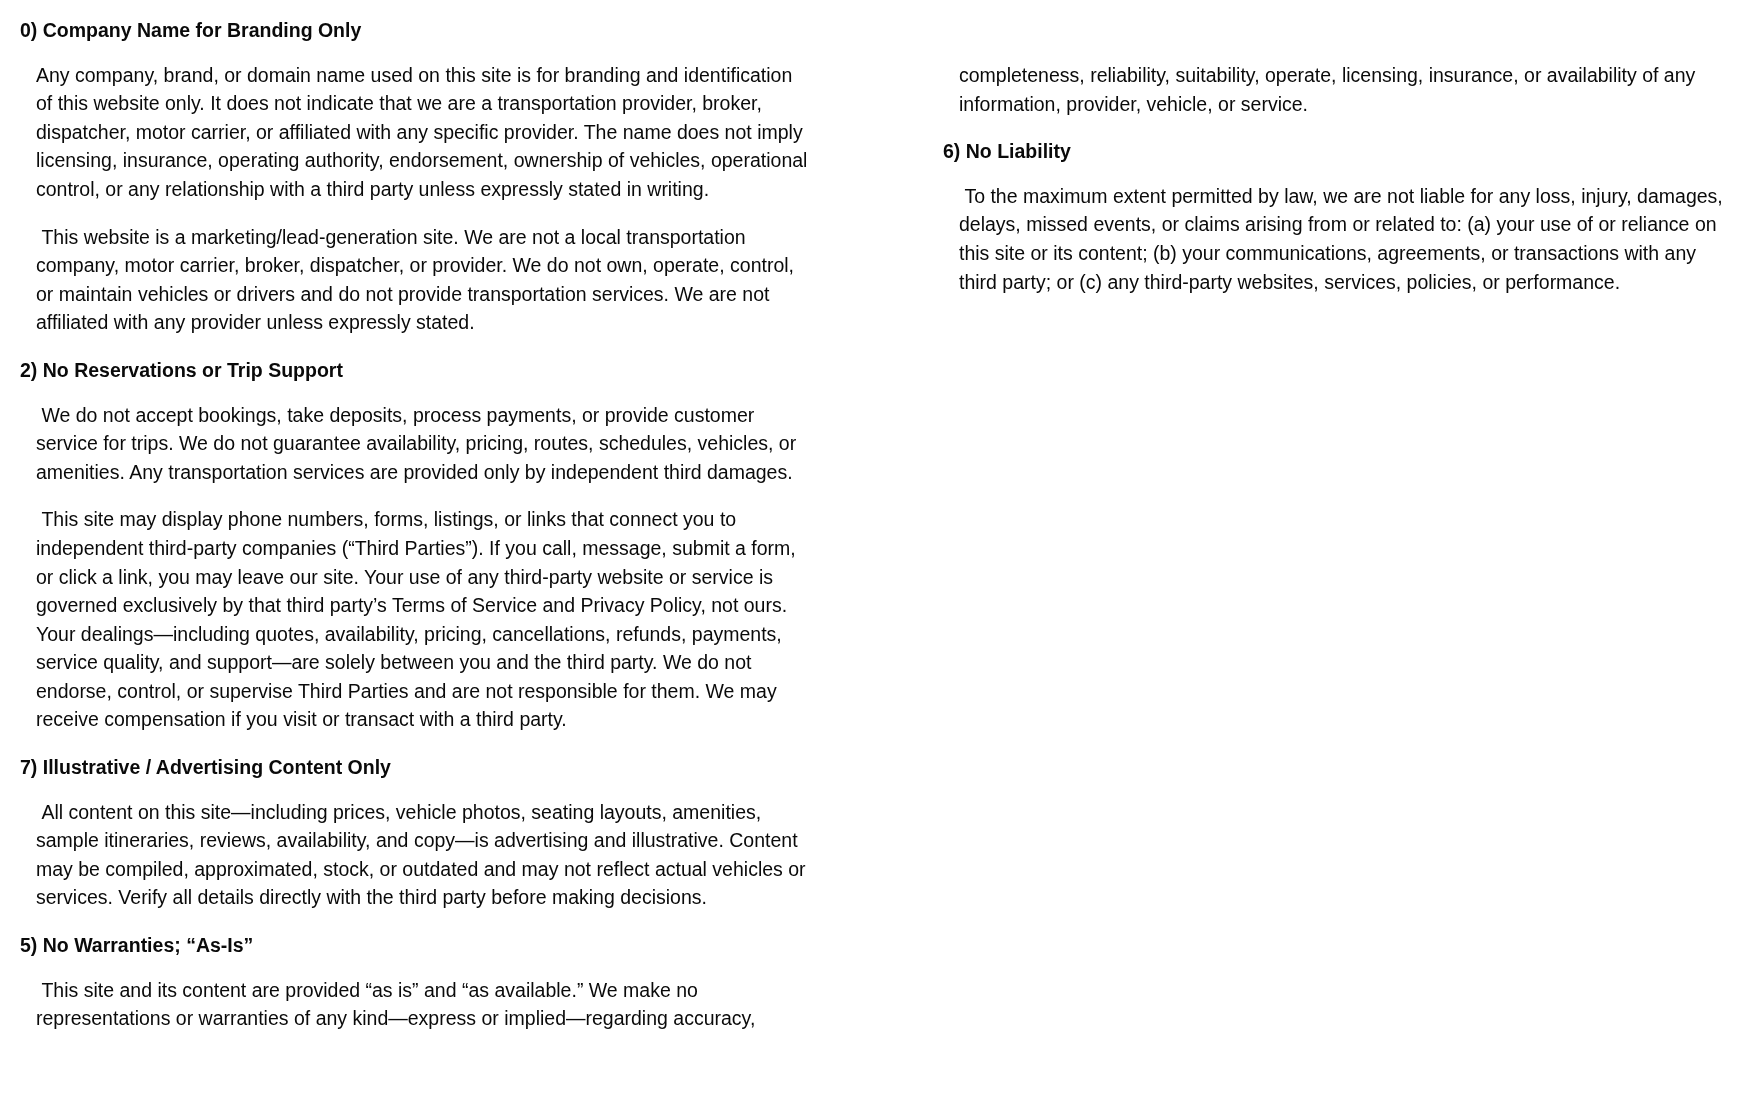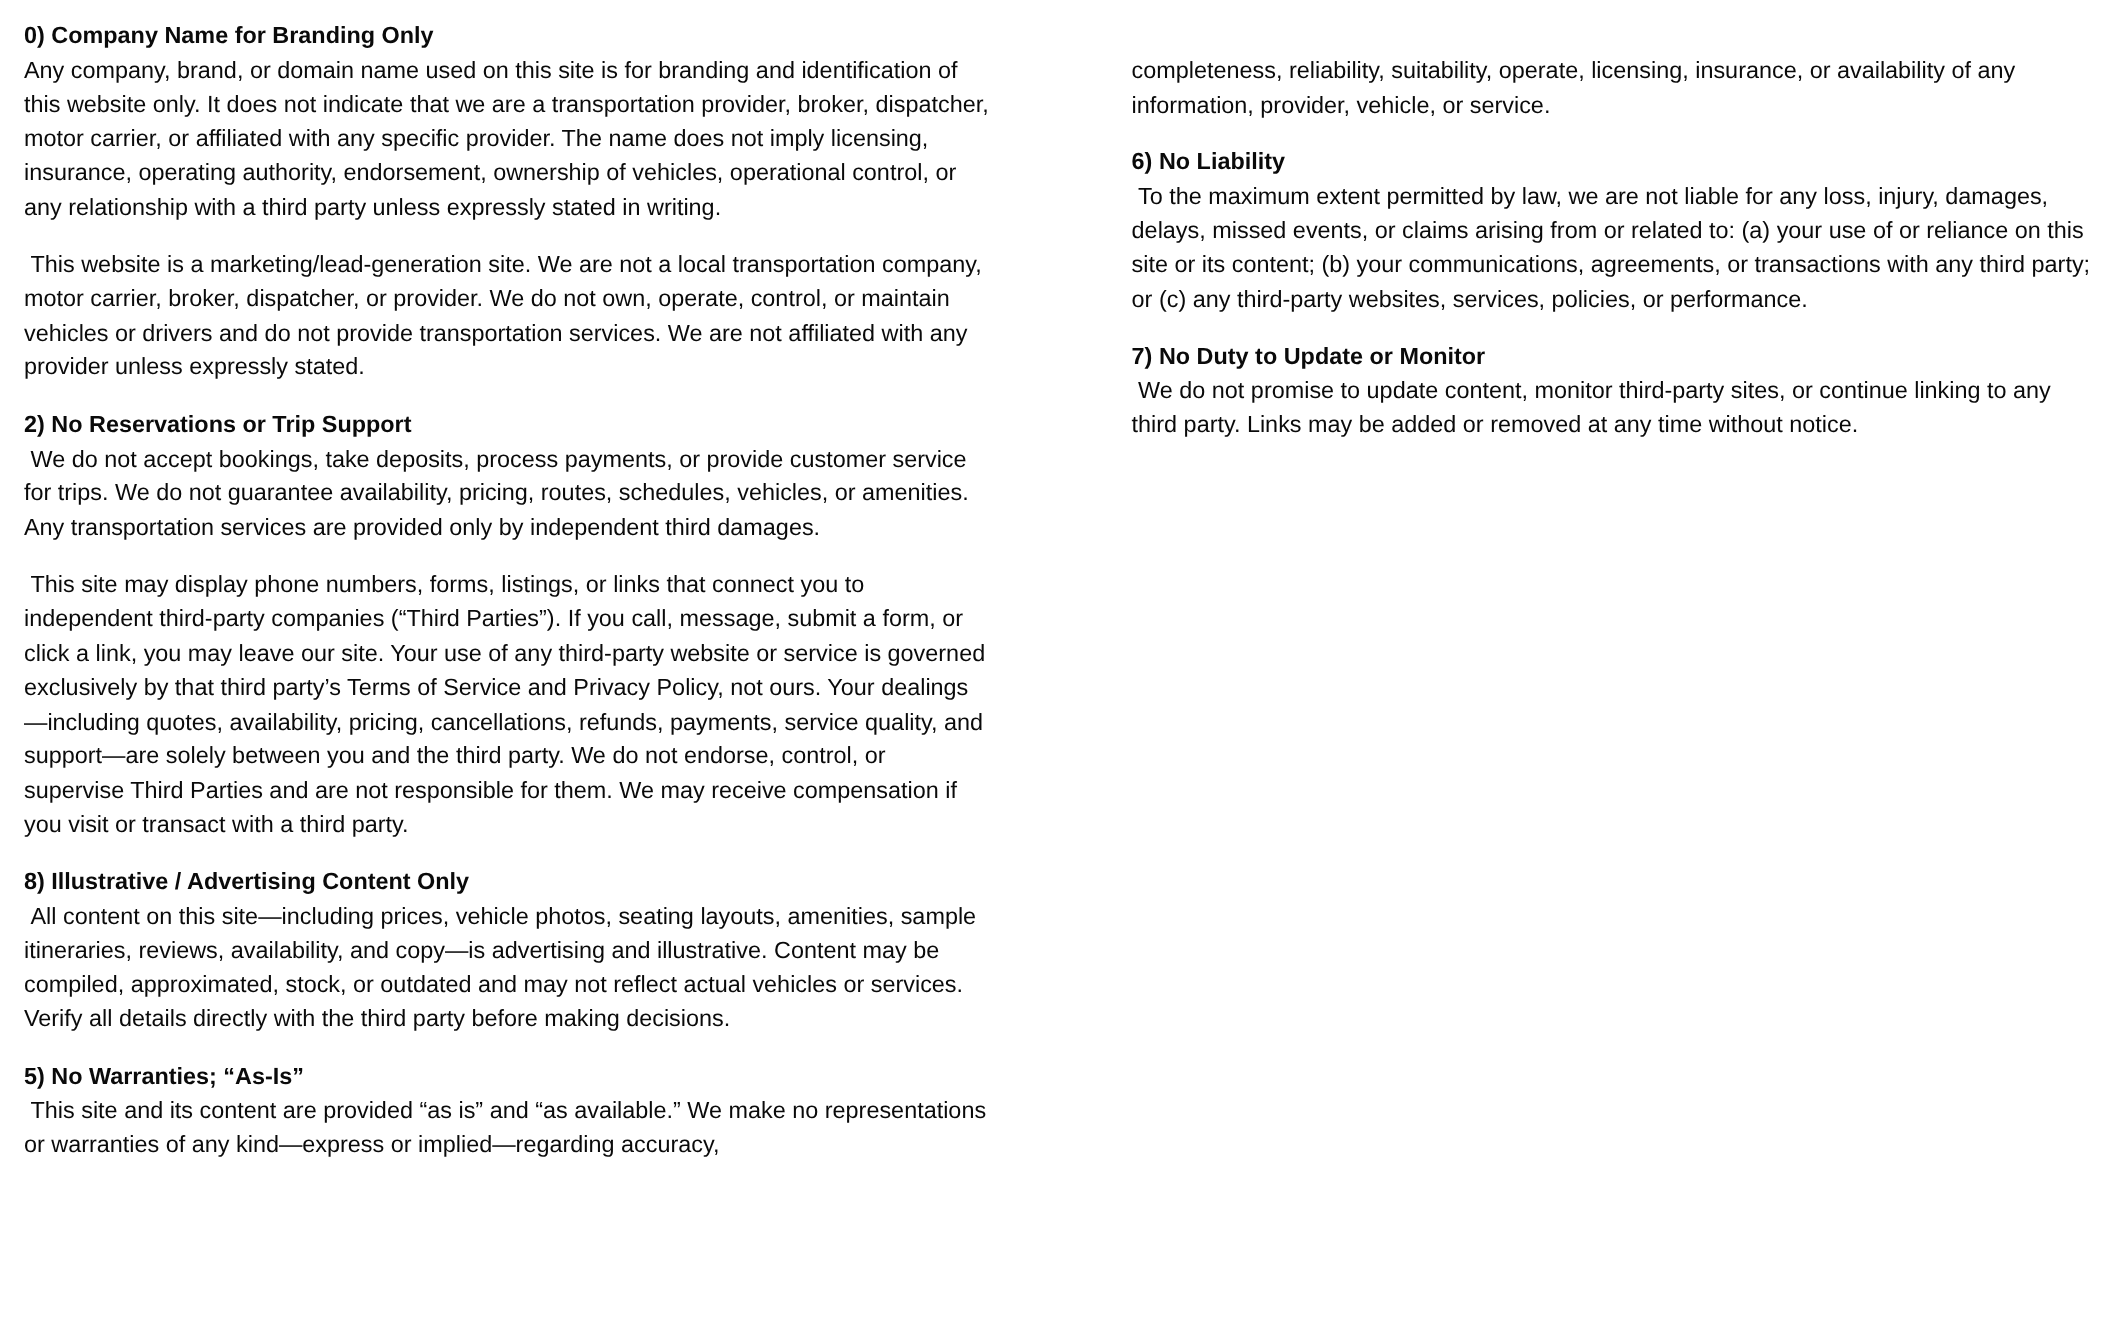--- a/index.html
+++ b/index.html
@@ -34,21 +34,21 @@
   .block {
     margin: 0 0 19px 0;
   }
   .block .heading {
     font-weight: bold;
     margin: 0;
     font-size: 19.5px;
     line-height: 28.6px;
   }
   .block p {
-    margin: 0;
+    margin: 16px;
     white-space: pre-wrap;
   }
   b { font-weight: normal; }
 </style>
 </head>
 <body style="color: rgb(10, 10, 10); background: rgb(255, 255, 255);">
 
 <div class="page">
   <div class="column" id="col-0">
       <div class="block">
@@ -59,34 +59,30 @@
         <p><span> This website is a </span><b>marketing/lead-generation</b><span> site. We are </span><b>not</b><span> a local transportation company, motor carrier, broker, dispatcher, or provider. We </span><b>do not</b><span> own, operate, control, or maintain vehicles or drivers and </span><b>do not</b><span> provide transportation services. We are </span><b>not affiliated</b><span> with any provider unless expressly stated.</span></p>
       </div>
       <div class="block">
         <div class="heading">2) No Reservations or Trip Support</div>
         <p><span> We </span><b>do not</b><span> accept bookings, take deposits, process payments, or provide customer service for trips. We </span><b>do not</b><span> guarantee availability, pricing, routes, schedules, vehicles, or amenities. Any transportation services are provided </span><b>only</b><span> by independent third damages.</span></p>
       </div>
       <div class="block">
         <p><span> This site may display phone numbers, forms, listings, or links that connect you to </span><b>independent third-party</b><span> companies (“Third Parties”). If you call, message, submit a form, or click a link, you may leave our site. Your use of any third-party website or service is governed </span><b>exclusively</b><span> by that third party’s </span><b>Terms of Service</b><span> and </span><b>Privacy Policy</b><span>, </span><b>not ours</b><span>. Your dealings—including quotes, availability, pricing, cancellations, refunds, payments, service quality, and support—are </span><b>solely between you and the third party</b><span>. We do </span><b>not</b><span> endorse, control, or supervise Third Parties and are </span><b>not responsible</b><span> for them. We may receive compensation if you visit or transact with a third party.</span></p>
       </div>
       <div class="block">
-        <div class="heading">8) Illustrative / Advertising Content Only</div>
+        <div class="heading">7) Illustrative / Advertising Content Only</div>
         <p><span> All content on this site—including prices, vehicle photos, seating layouts, amenities, sample itineraries, reviews, availability, and copy—is </span><b>advertising and illustrative</b><span>. Content may be compiled, approximated, stock, or outdated and may </span><b>not</b><span> reflect actual vehicles or services. Verify all details </span><b>directly with the third party</b><span> before making decisions.</span></p>
       </div>
       <div class="block">
         <div class="heading">5) No Warranties; “As-Is”</div>
         <p><span> This site and its content are provided </span><b>“as is”</b><span> and </span><b>“as available.”</b><span> We make </span><b>no representations or warranties</b><span> of any kind—express or implied—regarding accuracy,</span></p>
       </div>
     </div>
   <div class="column right" id="col-1">
       <div class="block">
         <p><span>completeness, reliability, suitability, operate, licensing, insurance, or availability of any information, provider, vehicle, or service.</span></p>
       </div>
       <div class="block">
         <div class="heading">6) No Liability</div>
         <p><span> To the maximum extent permitted by law, we are </span><b>not liable</b><span> for any loss, injury, damages, delays, missed events, or claims arising from or related to: (a) your use of or reliance on this site or its content; (b) your communications, agreements, or transactions with any third party; or (c) any third-party websites, services, policies, or performance.</span></p>
       </div>
-      <div class="block">
-        <div class="heading">7) No Duty to Update or Monitor</div>
-        <p><span> We </span><b>do not</b><span> promise to update content, monitor third-party sites, or continue linking to any third party. Links may be added or removed at any time without notice.</span></p>
-      </div>
     </div>
 </div>
 
 </body></html>

